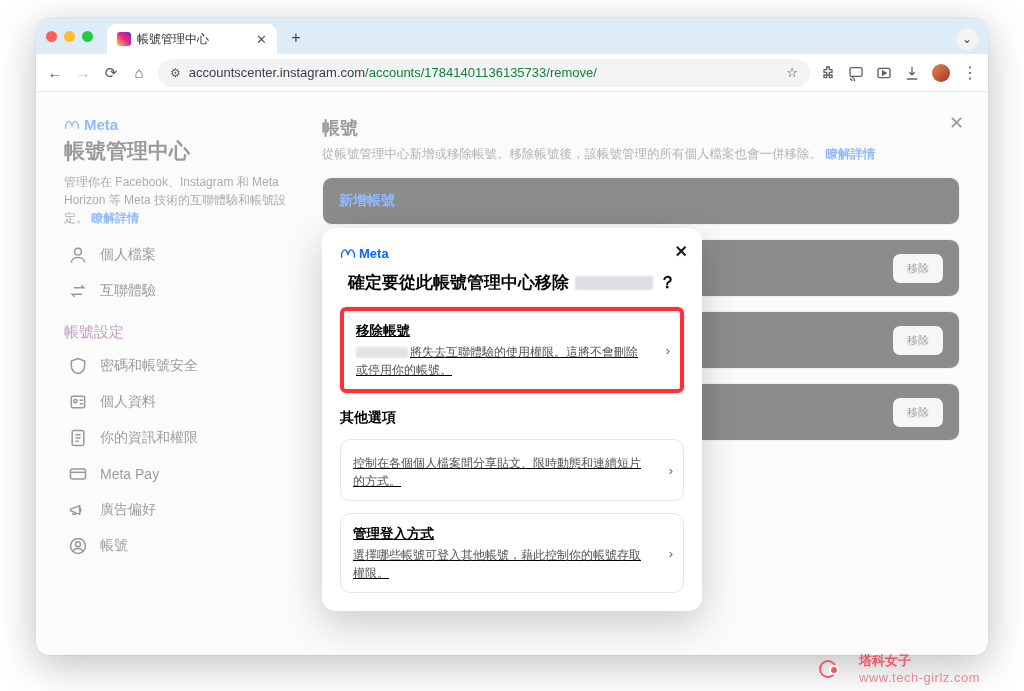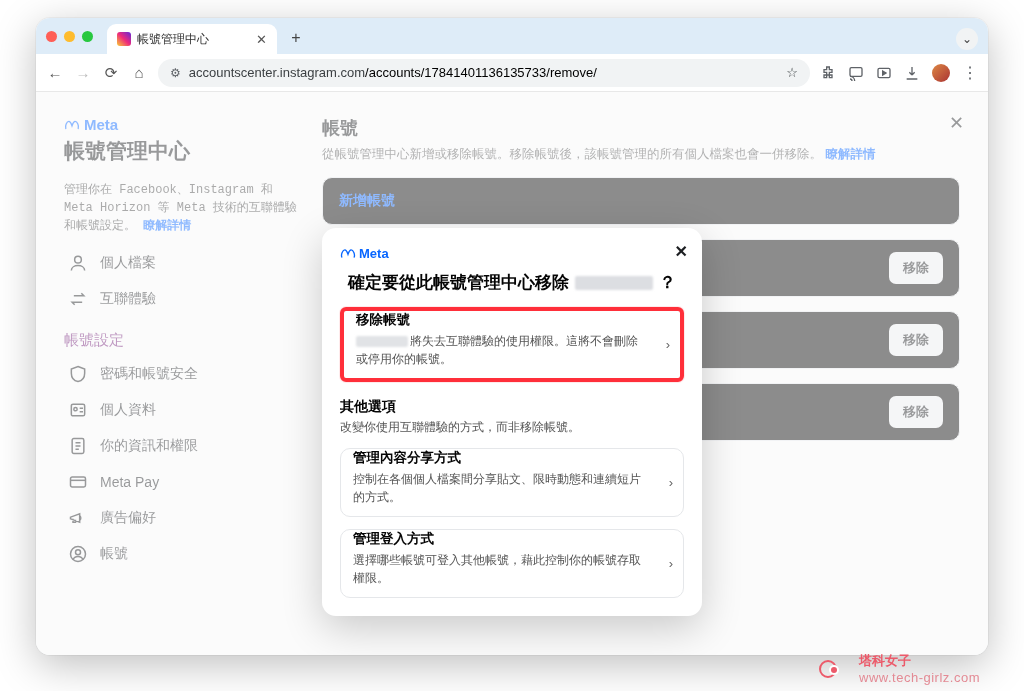--- a/index.html
+++ b/index.html
@@ -67,40 +67,40 @@
     background: #f1f3f4;
     height: 28px;
     border-radius: 14px;
     display: flex; align-items: center;
     padding: 0 12px;
     color: #3c4043;
     font-size: 13px;
     gap: 8px;
   }
   .url-domain { color:#3c4043; }
-  .url-path { color:#000000; }
+  .url-path { color:#15803d; }
   .addr-right { display:flex; gap:12px; align-items:center; color:#5f6368; }
   .avatar { width:18px; height:18px; border-radius:50%; background:linear-gradient(135deg,#d84,#a33);}
   
   .viewport {
     flex:1; position: relative;
     background: #f5f6f7;
     overflow: hidden;
   }
   .page {
     position:absolute; inset:0;
     display:flex;
     padding: 24px 28px;
     gap: 24px;
   }
   .sidebar { width: 234px; }
   .meta-logo { color:#0866ff; font-weight:700; font-size:15px; display:flex; align-items:center; gap:4px;}
   .meta-logo svg { width:16px; height:16px;}
   .sb-title { font-size:21px; font-weight:700; color:#1c1e21; margin-top:4px;}
-  .sb-desc { font-size:12px; color:#444; margin-top:16px; line-height:1.5;font-family:Liberation Mono, monospace;}
+  .sb-desc { font-size:12px; color:#444; margin-top:8px; line-height:1.5;}
   .sb-link { color:#0866ff; font-weight:600; font-size:12px;}
   .sb-item { display:flex; align-items:center; gap:12px; padding:8px 4px; font-size:14px; color:#1c1e21;}
   .sb-ic { width:20px; height:20px; display:flex; align-items:center; justify-content:center;}
   .sb-section { font-size:15px; font-weight:400; color:#701a75; margin-top:14px; margin-bottom:6px; }
   .main { flex:1; }
   .main-title { font-size:18px; font-weight:700; color:#1c1e21; }
   .main-desc { font-size:12.5px; color:#555; margin-top:6px; }
   .main-desc a { color:#0866ff; font-weight:600; text-decoration:none;}
   .card {
     margin-top:14px;
@@ -109,21 +109,21 @@
     border-radius:10px;
     padding:14px 16px;
     font-size:14px;
     display:flex;
     align-items:center;
     justify-content:space-between;
     color:#1c1e21;
   }
   .card.ghost { height:58px;}
   .add-link { color:#0866ff; font-weight:600;}
-  .remove-btn { background:#e8eaee; border:none; border-radius:7px; padding:7px 14px; font-size:13px; font-weight:700; color:#1c1e21; cursor:pointer;}
+  .remove-btn { background:#e8eaee; border:none; border-radius:7px; padding:7px 14px; font-size:11px; font-weight:400; color:#1c1e21; cursor:pointer;}
   .account-row { display:flex; align-items:center; gap:10px; }
   .acct-av { width:34px; height:34px; border-radius:50%; background:#ddd;}
   .close-x { position:absolute; top:20px; right:24px; font-size:18px; color:#1c1e21; cursor:pointer;}
   
   .mask { position:absolute; inset:0; background:rgba(255,255,255,0.55);}
   .modal {
     position:absolute;
     top: 136px;
     left: 286px;
     width: 380px;
@@ -133,23 +133,24 @@
     padding:18px 18px 18px;
   }
   .m-logo { color:#0866ff; font-weight:700; font-size:13px; display:flex; align-items:center; gap:3px;}
   .m-close { position:absolute; top:14px; right:14px; font-size:16px; color:#1c1e21; cursor:pointer; font-weight:700;}
   .m-title { font-size:17px; font-weight:700; color:#050505; margin-top:10px; line-height:1.4; display:flex; align-items:center; gap:6px;justify-content:center;}
   .blur { display:inline-block; width:78px; height:14px; background:#dcdee2; border-radius:2px; filter:blur(1px); vertical-align:middle;}
   .m-opt {
     margin-top:12px;
     border:1px solid #e5e7ea;
     border-radius:10px;
-    padding:0 34px 10px 12px;
+    padding:11px 34px 10px 12px;
     position:relative;
     cursor:pointer;
+    text-decoration:underline;
   }
   .m-opt.boxed {
     border:4px solid #ff2f3a;
     border-radius:6px;
     box-shadow:0 0 0 1px rgba(255,47,58,.1);
   }
   .m-opt-title { font-size:13.5px; font-weight:700; color:#050505;}
   .m-opt-desc { font-size:12px; color:#555; margin-top:3px; line-height:1.5;}
   .m-caret { position:absolute; right:10px; top:50%; transform:translateY(-50%); color:#666; font-size:13px;}
   .m-section-title { font-size:14px; font-weight:700; color:#050505; margin-top:16px;}
@@ -362,24 +363,22 @@
 
       <div class="m-opt boxed">
         <div class="m-opt-title">移除帳號</div>
         <div class="m-opt-desc">
           <span class="sm-blur"></span><span>將失去互聯體驗的使用權限。這將不會刪除或停用你的帳號。</span>
         </div>
         <span class="m-caret">›</span>
       </div>
 
       <div class="m-section-title">其他選項</div>
-      <div class="m-section-desc">改變你使用互聯體驗的方式，而非移除帳號。</div>
 
       <div class="m-opt">
-        <div class="m-opt-title">管理內容分享方式</div>
         <div class="m-opt-desc">控制在各個個人檔案間分享貼文、限時動態和連續短片的方式。</div>
         <span class="m-caret">›</span>
       </div>
 
       <div class="m-opt">
         <div class="m-opt-title">管理登入方式</div>
         <div class="m-opt-desc">選擇哪些帳號可登入其他帳號，藉此控制你的帳號存取權限。</div>
         <span class="m-caret">›</span>
       </div>
     </div>

